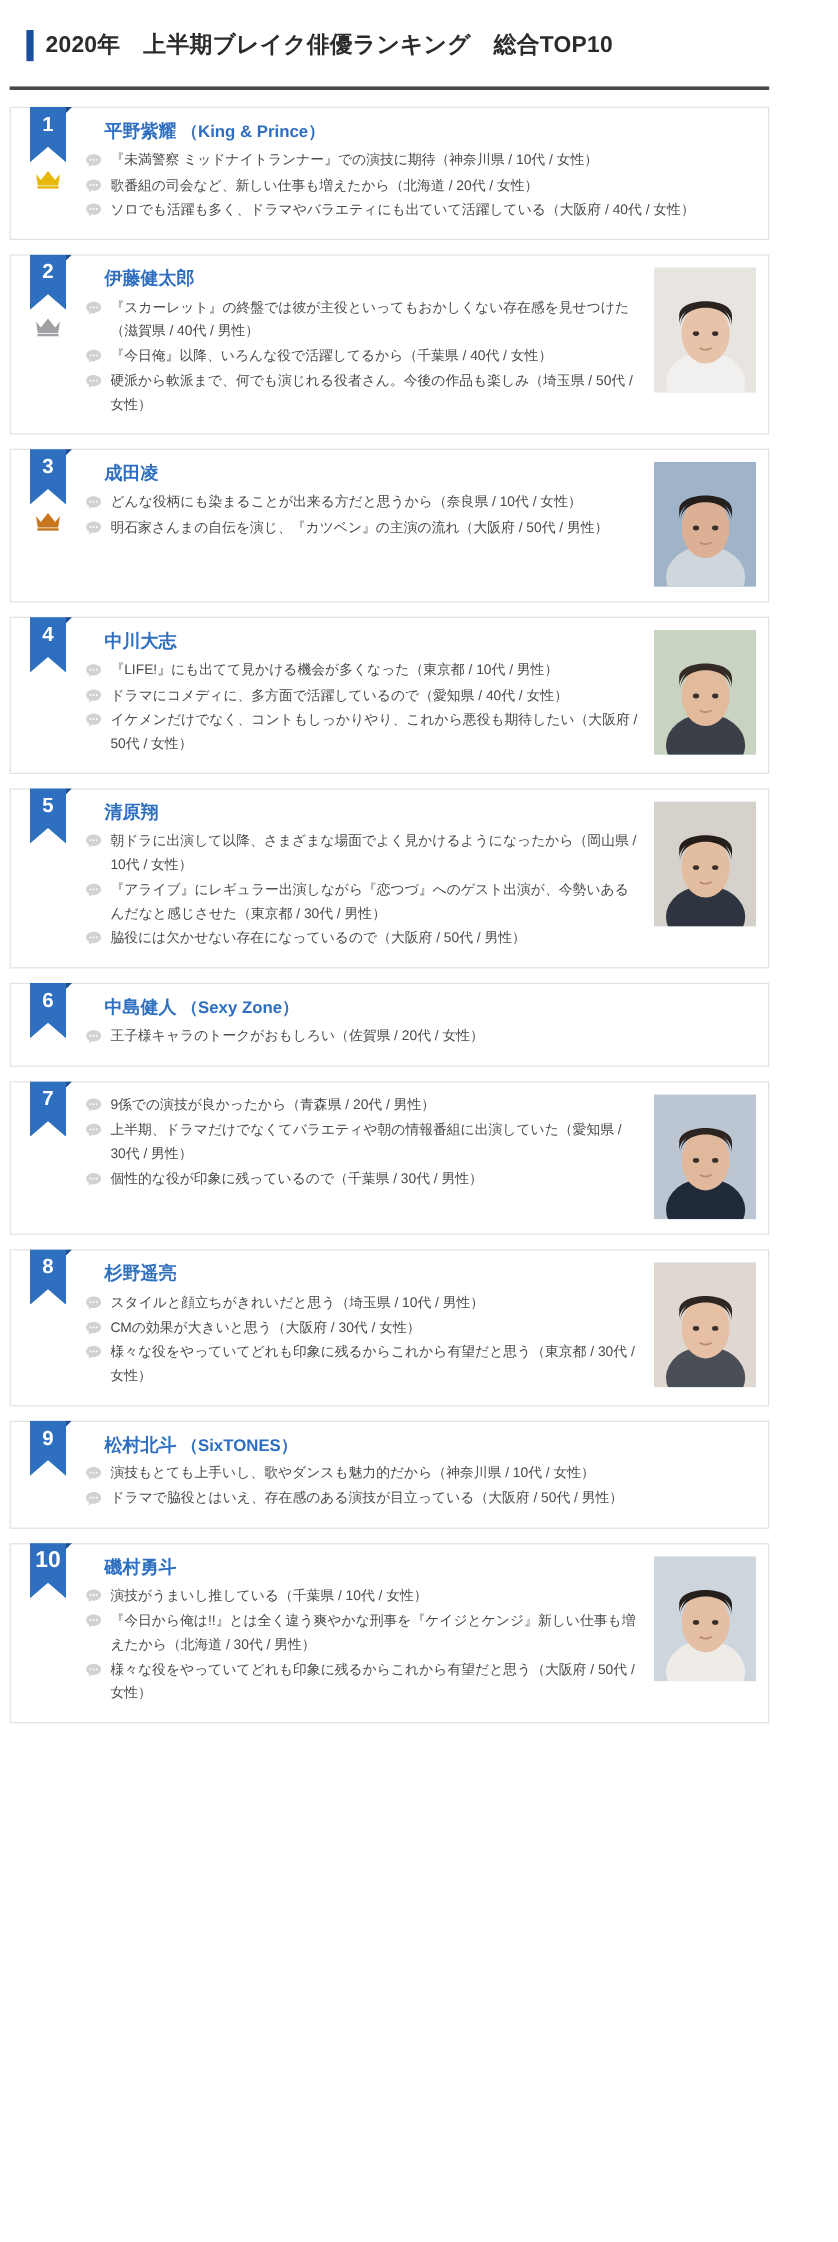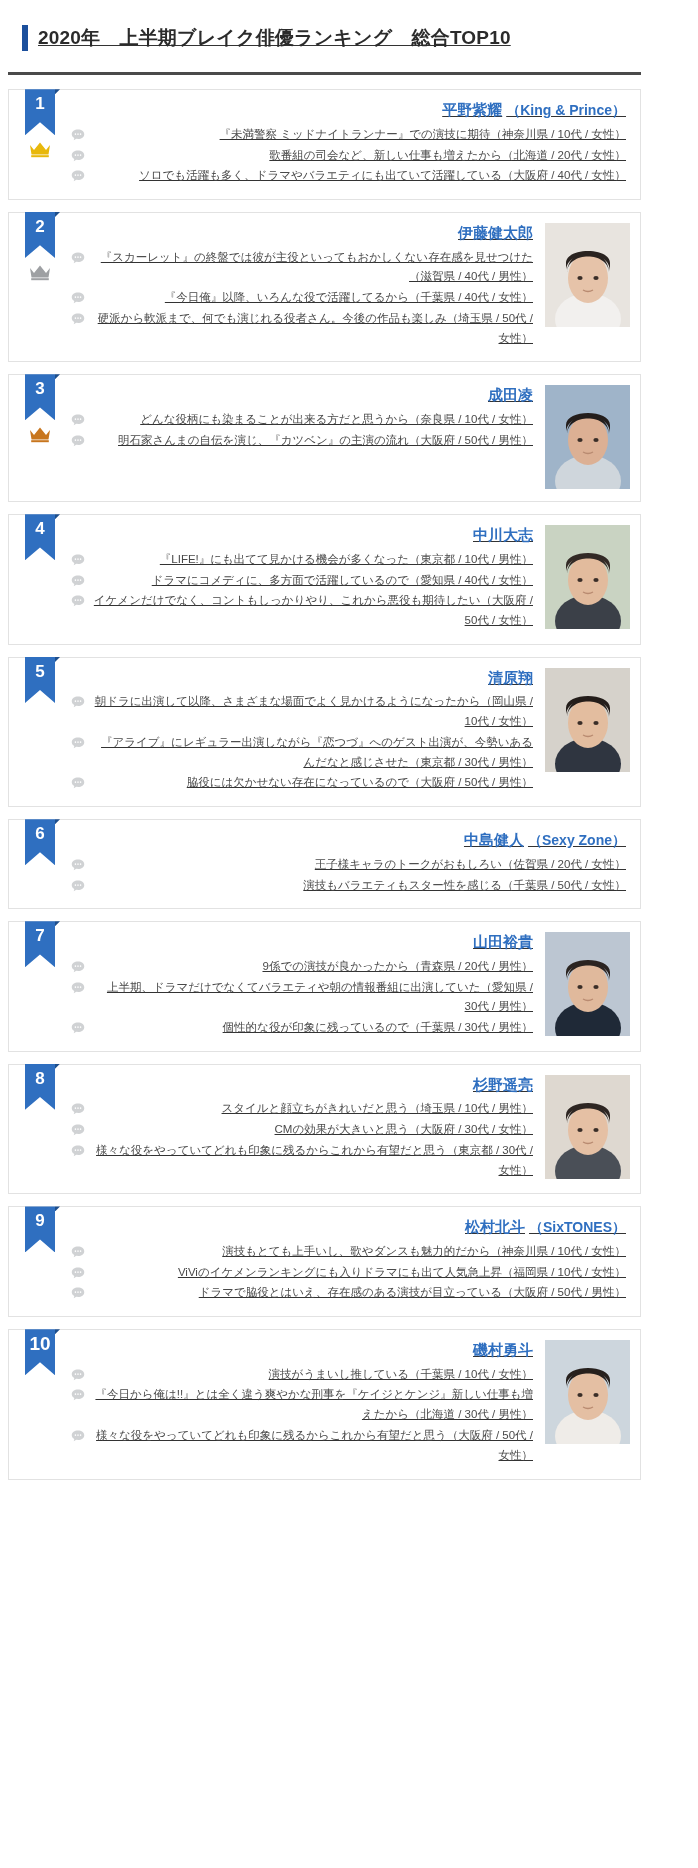--- a/index.html
+++ b/index.html
@@ -10,21 +10,20 @@
   body {
     width: 698px;
     font-family: "Liberation Sans", "DejaVu Sans", sans-serif;
     color: #333333;
     -webkit-font-smoothing: antialiased;
   }
   .page {
     width: 649px;
     box-sizing: border-box;
     padding: 0;
-    text-decoration: underline;
   }
 
   
   .page-header {
     display: flex;
     align-items: center;
     padding: 14px 0 10px 14px;
     border-bottom: 3px solid #4a4a4a;
     margin: 0 8px 14px 8px;
   }
@@ -113,35 +112,33 @@
     padding-right: 4px;
   }
   .has-photo .content-col {
     padding-right: 6px;
   }
   .actor-name {
     font-size: 15px;
     font-weight: bold;
     color: #2f6fc0;
     line-height: 1.3;
-    margin: 0 0 5px 0;
-    text-align: right;
+    margin: 0 0 5px 16px;
   }
   .actor-group {
     font-size: 14px;
     font-weight: bold;
     color: #2f6fc0;
     margin-left: 4px;
   }
 
   .comments {
     list-style: none;
     margin: 0;
     padding: 0;
-    text-align: right;
   }
   .comment {
     position: relative;
     padding-left: 21px;
     font-size: 11.5px;
     line-height: 1.72;
     color: #4a4a4a;
     margin-bottom: 1px;
   }
   .bubble-icon {
@@ -400,38 +397,31 @@
         <div class="card-main">
           <div class="content-col">
             <div class="actor-name"><span>中島健人</span><span class="actor-group">（Sexy Zone）</span></div>
             <ul class="comments">
               <li class="comment"><span class="bubble-icon"><svg viewBox="0 0 16 14" width="14" height="12" aria-hidden="true">
                     <path d="M8 0.6C3.9 0.6 0.7 3 0.7 6c0 1.8 1.2 3.4 3 4.4l-0.7 2.6 3-1.6c0.6 0.1 1.3 0.2 2 0.2 4.1 0 7.3-2.4 7.3-5.6S12.1 0.6 8 0.6z" fill="#d0d2d4"></path>
                     <circle cx="5" cy="6" r="0.9" fill="#ffffff"></circle>
                     <circle cx="8" cy="6" r="0.9" fill="#ffffff"></circle>
                     <circle cx="11" cy="6" r="0.9" fill="#ffffff"></circle>
                   </svg></span><span>王子様キャラのトークがおもしろい（佐賀県 / 20代 / 女性）</span></li>
-              <li class="comment"><span class="bubble-icon"><svg viewBox="0 0 16 14" width="14" height="12" aria-hidden="true">
-                    <path d="M8 0.6C3.9 0.6 0.7 3 0.7 6c0 1.8 1.2 3.4 3 4.4l-0.7 2.6 3-1.6c0.6 0.1 1.3 0.2 2 0.2 4.1 0 7.3-2.4 7.3-5.6S12.1 0.6 8 0.6z" fill="#d0d2d4"></path>
-                    <circle cx="5" cy="6" r="0.9" fill="#ffffff"></circle>
-                    <circle cx="8" cy="6" r="0.9" fill="#ffffff"></circle>
-                    <circle cx="11" cy="6" r="0.9" fill="#ffffff"></circle>
-                  </svg></span><span>演技もバラエティもスター性を感じる（千葉県 / 50代 / 女性）</span></li>
             </ul>
           </div>
         </div>
       </div>
       <div class="rank-card has-photo">
         <div class="badge-col">
           <div class="ribbon">7</div>
           <div class="ribbon-fold"></div>
         </div>
         <div class="card-main">
           <div class="content-col">
-            <div class="actor-name"><span>山田裕貴</span></div>
             <ul class="comments">
               <li class="comment"><span class="bubble-icon"><svg viewBox="0 0 16 14" width="14" height="12" aria-hidden="true">
                     <path d="M8 0.6C3.9 0.6 0.7 3 0.7 6c0 1.8 1.2 3.4 3 4.4l-0.7 2.6 3-1.6c0.6 0.1 1.3 0.2 2 0.2 4.1 0 7.3-2.4 7.3-5.6S12.1 0.6 8 0.6z" fill="#d0d2d4"></path>
                     <circle cx="5" cy="6" r="0.9" fill="#ffffff"></circle>
                     <circle cx="8" cy="6" r="0.9" fill="#ffffff"></circle>
                     <circle cx="11" cy="6" r="0.9" fill="#ffffff"></circle>
                   </svg></span><span>9係での演技が良かったから（青森県 / 20代 / 男性）</span></li>
               <li class="comment"><span class="bubble-icon"><svg viewBox="0 0 16 14" width="14" height="12" aria-hidden="true">
                     <path d="M8 0.6C3.9 0.6 0.7 3 0.7 6c0 1.8 1.2 3.4 3 4.4l-0.7 2.6 3-1.6c0.6 0.1 1.3 0.2 2 0.2 4.1 0 7.3-2.4 7.3-5.6S12.1 0.6 8 0.6z" fill="#d0d2d4"></path>
                     <circle cx="5" cy="6" r="0.9" fill="#ffffff"></circle>
@@ -516,21 +506,21 @@
                     <path d="M8 0.6C3.9 0.6 0.7 3 0.7 6c0 1.8 1.2 3.4 3 4.4l-0.7 2.6 3-1.6c0.6 0.1 1.3 0.2 2 0.2 4.1 0 7.3-2.4 7.3-5.6S12.1 0.6 8 0.6z" fill="#d0d2d4"></path>
                     <circle cx="5" cy="6" r="0.9" fill="#ffffff"></circle>
                     <circle cx="8" cy="6" r="0.9" fill="#ffffff"></circle>
                     <circle cx="11" cy="6" r="0.9" fill="#ffffff"></circle>
                   </svg></span><span>演技もとても上手いし、歌やダンスも魅力的だから（神奈川県 / 10代 / 女性）</span></li>
               <li class="comment"><span class="bubble-icon"><svg viewBox="0 0 16 14" width="14" height="12" aria-hidden="true">
                     <path d="M8 0.6C3.9 0.6 0.7 3 0.7 6c0 1.8 1.2 3.4 3 4.4l-0.7 2.6 3-1.6c0.6 0.1 1.3 0.2 2 0.2 4.1 0 7.3-2.4 7.3-5.6S12.1 0.6 8 0.6z" fill="#d0d2d4"></path>
                     <circle cx="5" cy="6" r="0.9" fill="#ffffff"></circle>
                     <circle cx="8" cy="6" r="0.9" fill="#ffffff"></circle>
                     <circle cx="11" cy="6" r="0.9" fill="#ffffff"></circle>
-                  </svg></span><span>ViViのイケメンランキングにも入りドラマにも出て人気急上昇（福岡県 / 10代 / 女性）</span></li>
+                  </svg></span></li>
               <li class="comment"><span class="bubble-icon"><svg viewBox="0 0 16 14" width="14" height="12" aria-hidden="true">
                     <path d="M8 0.6C3.9 0.6 0.7 3 0.7 6c0 1.8 1.2 3.4 3 4.4l-0.7 2.6 3-1.6c0.6 0.1 1.3 0.2 2 0.2 4.1 0 7.3-2.4 7.3-5.6S12.1 0.6 8 0.6z" fill="#d0d2d4"></path>
                     <circle cx="5" cy="6" r="0.9" fill="#ffffff"></circle>
                     <circle cx="8" cy="6" r="0.9" fill="#ffffff"></circle>
                     <circle cx="11" cy="6" r="0.9" fill="#ffffff"></circle>
                   </svg></span><span>ドラマで脇役とはいえ、存在感のある演技が目立っている（大阪府 / 50代 / 男性）</span></li>
             </ul>
           </div>
         </div>
       </div>

